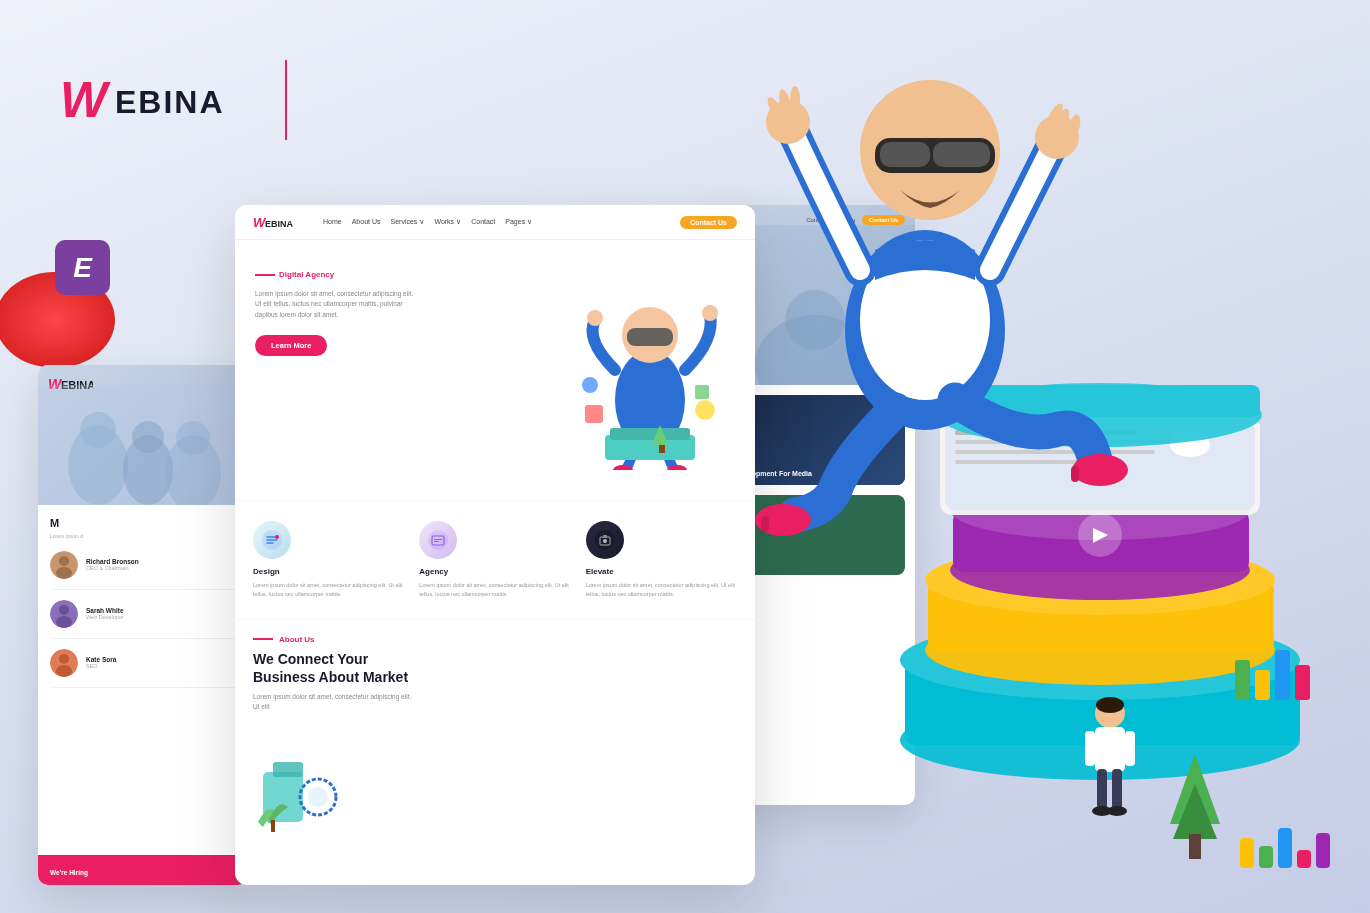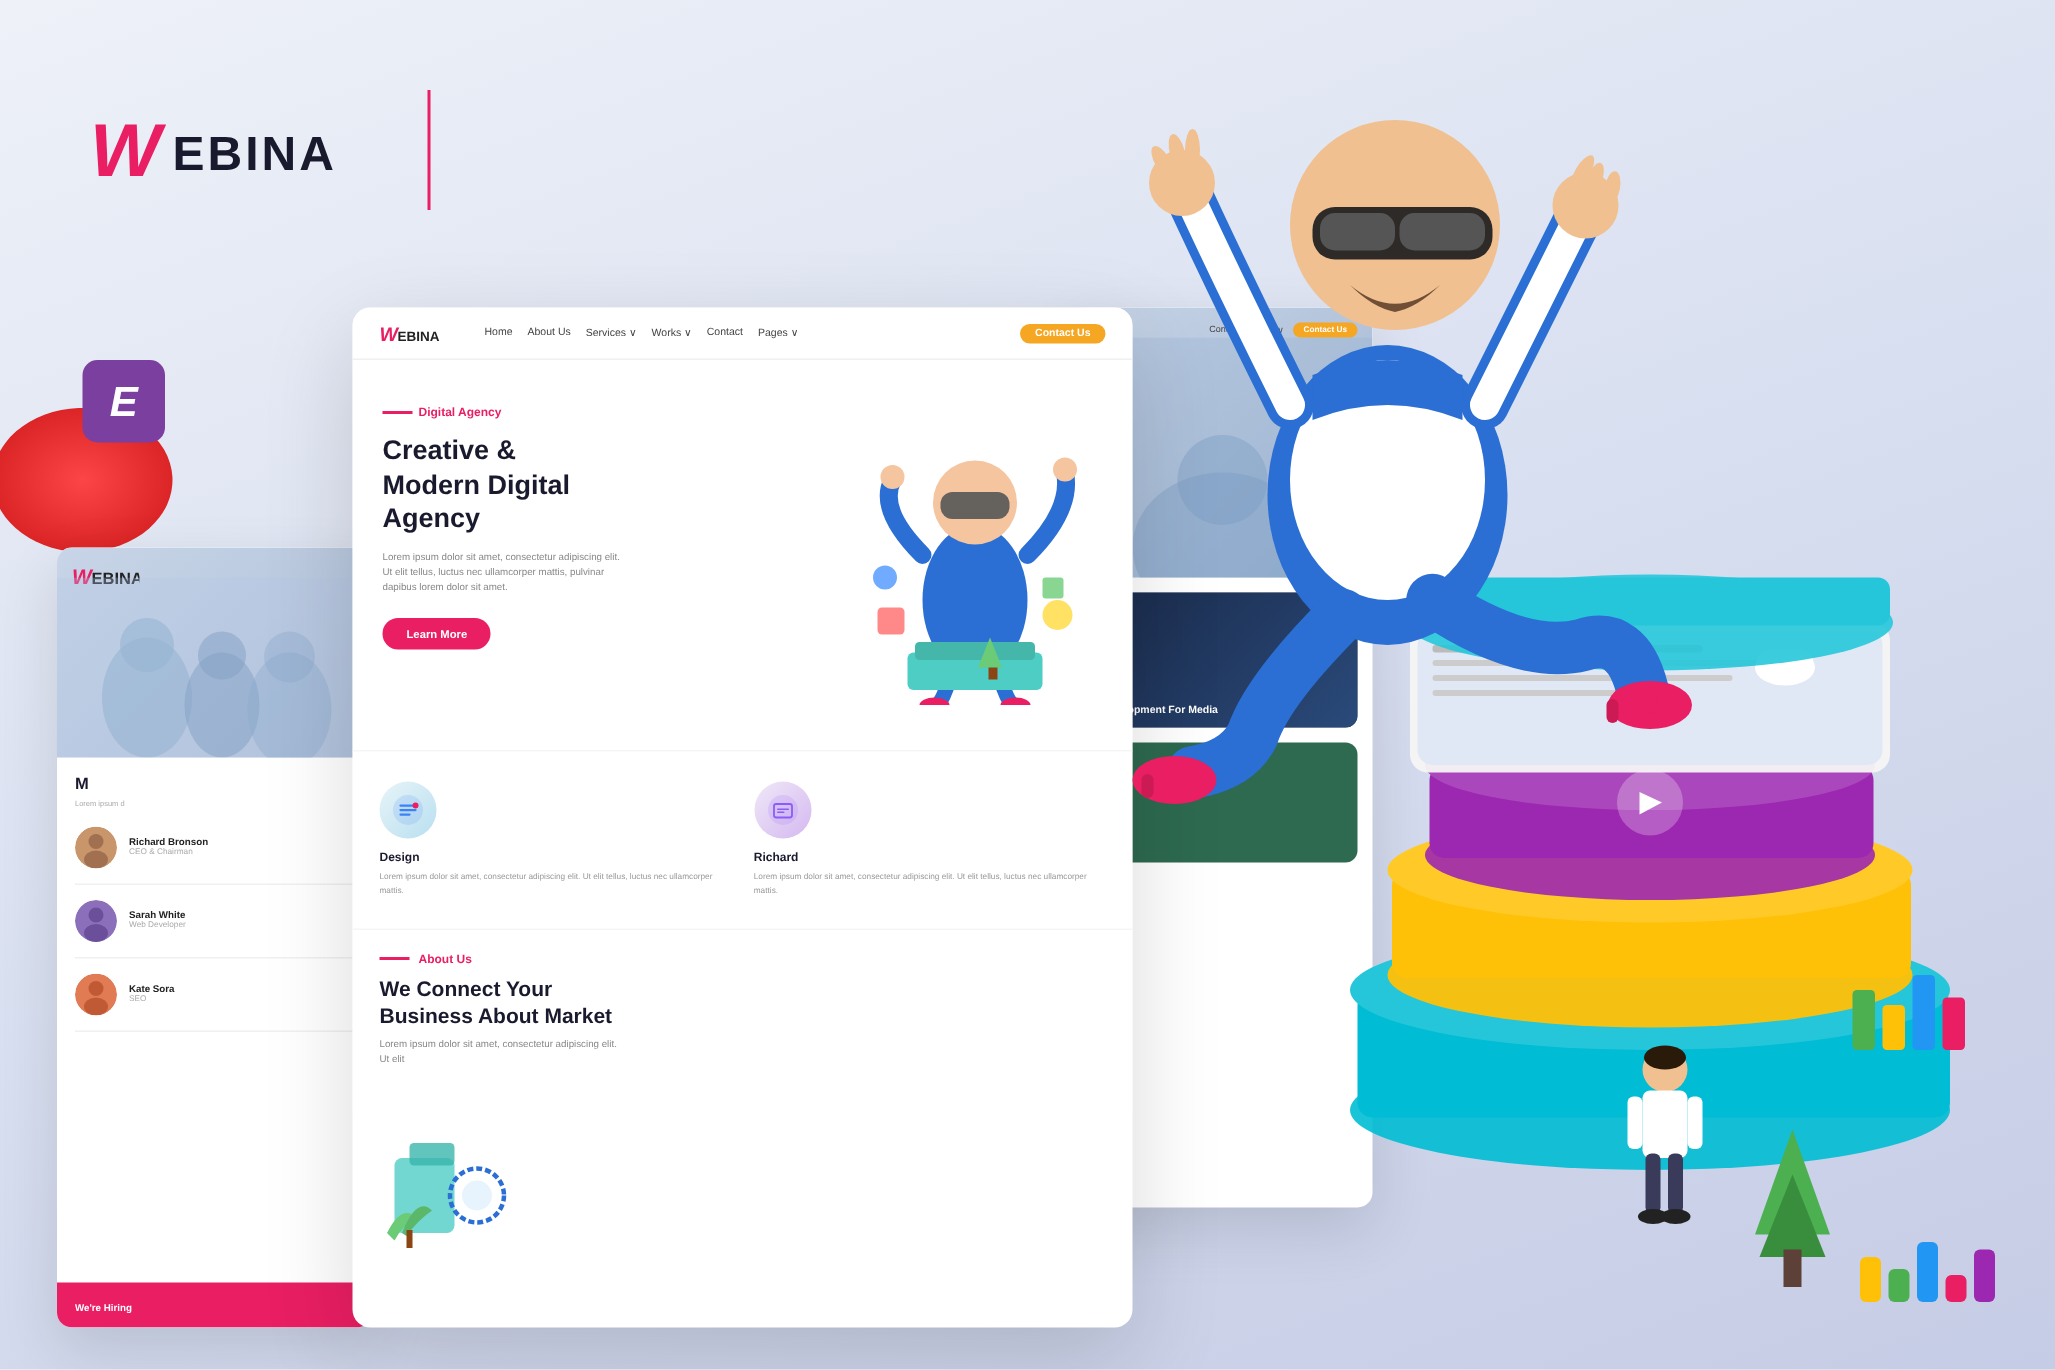--- a/index.html
+++ b/index.html
@@ -603,25 +603,20 @@
       <span class="mockup-nav-link">Pages ∨</span>
     </div>
     <div class="mockup-nav-btn">Contact Us</div>
   </div>
 
   <div class="mockup-hero">
     <div class="hero-tag">
       <div class="hero-tag-line"></div>
       <span class="hero-tag-text">Digital Agency</span>
     </div>
-    <div class="hero-title">
-      <span>Creative &amp;</span><br>
-      <span>Modern Digital</span><br>
-      <span>Agency</span>
-    </div>
     <div class="hero-desc">Lorem ipsum dolor sit amet, consectetur adipiscing elit. Ut elit tellus, luctus nec ullamcorper mattis, pulvinar dapibus lorem dolor sit amet.</div>
     <div class="hero-btn">Learn More</div>
 
     
     <div class="hero-character">
       <svg width="170" height="220" viewBox="0 0 170 220">
 
         <ellipse cx="85" cy="150" rx="35" ry="50" fill="#2b6fd4"></ellipse>
 
         <circle cx="85" cy="85" r="28" fill="#f5c5a0"></circle>
@@ -671,24 +666,36 @@
 
       <div class="service-card">
         <div class="service-icon-circle purple">
           <svg width="22" height="22" viewBox="0 0 22 22">
             <circle cx="11" cy="11" r="10" fill="rgba(139,92,246,0.15)"></circle>
             <rect x="5" y="7" width="12" height="9" rx="1.5" fill="none" stroke="#8b5cf6" stroke-width="1.2"></rect>
             <rect x="7" y="10" width="8" height="1" rx="0.5" fill="#8b5cf6"></rect>
             <rect x="7" y="12" width="5" height="1" rx="0.5" fill="#8b5cf6"></rect>
           </svg>
         </div>
-        <span class="service-name">Richard</span>
+        <span class="service-name">Agency</span>
         <span class="service-desc">Lorem ipsum dolor sit amet, consectetur adipiscing elit. Ut elit tellus, luctus nec ullamcorper mattis.</span>
       </div>
 
+      <div class="service-card">
+        <div class="service-icon-circle dark">
+          <svg width="22" height="22" viewBox="0 0 22 22">
+            <circle cx="11" cy="11" r="10" fill="#1a1a2e"></circle>
+            <rect x="6" y="8" width="10" height="8" rx="1" fill="none" stroke="#aaa" stroke-width="1"></rect>
+            <circle cx="11" cy="12" r="2" fill="#fff" opacity="0.7"></circle>
+            <rect x="9" y="6" width="4" height="3" fill="#888"></rect>
+          </svg>
+        </div>
+        <span class="service-name">Elevate</span>
+        <span class="service-desc">Lorem ipsum dolor sit amet, consectetur adipiscing elit. Ut elit tellus, luctus nec ullamcorper mattis.</span>
+      </div>
     </div>
   </div>
 
   <div class="mockup-about">
     <div class="about-tag">
       <div class="hero-tag-line"></div>
       <span class="hero-tag-text">About Us</span>
     </div>
     <div class="about-title">
       <span>We Connect Your</span><br>

